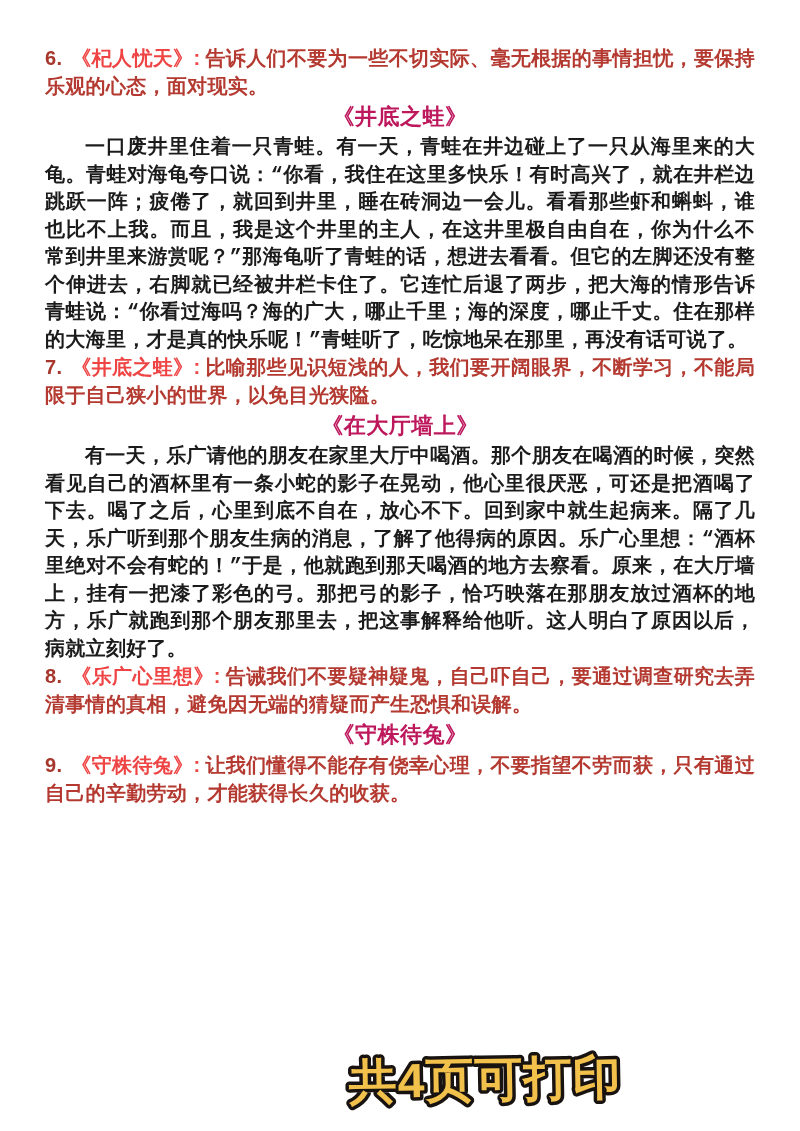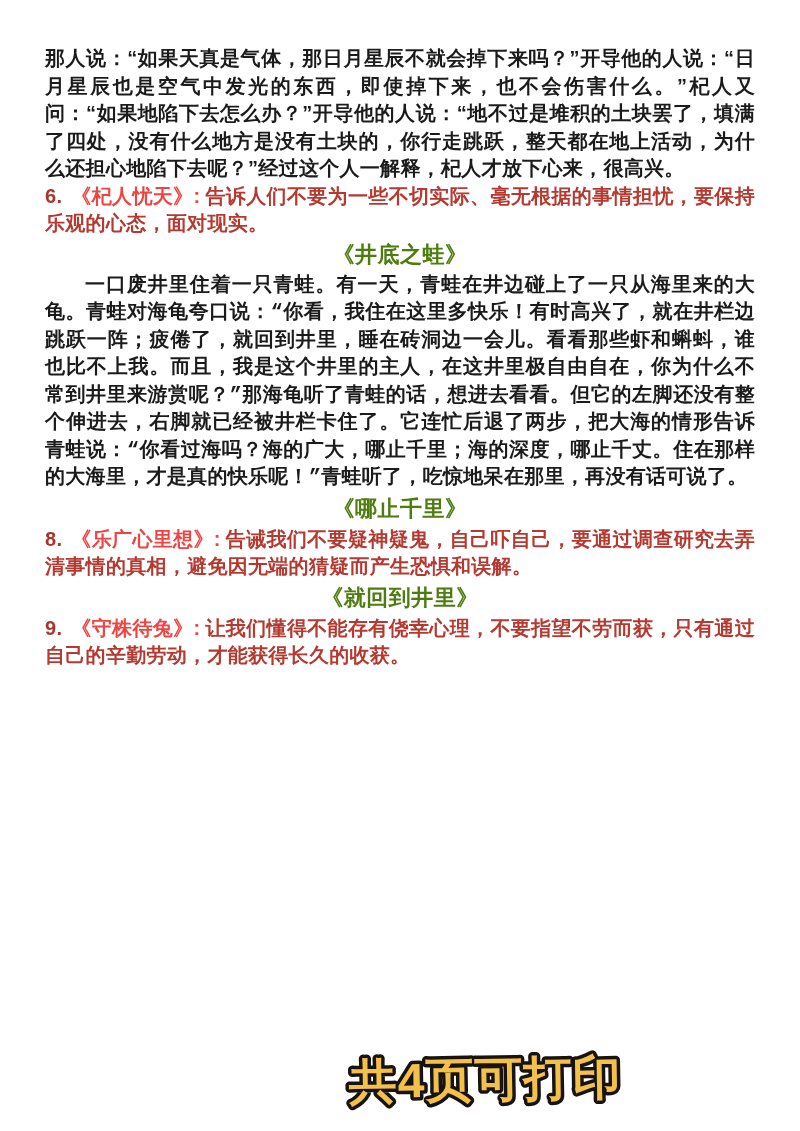--- a/index.html
+++ b/index.html
@@ -53,21 +53,21 @@
   }
   .moral-text {
     color: #b43a31;
     margin-left: 5px;
   }
   .fable-heading {
     margin: 2px 0;
     font-size: 22px;
     line-height: 30px;
     font-weight: 800;
-    color: #4d7c0f;
+    color: #be185d;
     text-align: center;
     letter-spacing: 0.5px;
   }
   .watermark-wrap {
     position: absolute;
     left: 330px;
     top: 1038px;
     width: 310px;
     height: 80px;
     transform: rotate(-1deg);
@@ -83,35 +83,36 @@
     stroke-linejoin: round;
     paint-order: stroke fill;
     letter-spacing: 1px;
   }
 </style>
 </head>
 <body>
 
 <div class="doc-page">
 
-  <p class="story-para">那人说：“如果天真是气体，那日月星辰不就会掉下来吗？”开导他的人说：“日月星辰也是空气中发光的东西，即使掉下来，也不会伤害什么。”杞人又问：“如果地陷下去怎么办？”开导他的人说：“地不过是堆积的土块罢了，填满了四处，没有什么地方是没有土块的，你行走跳跃，整天都在地上活动，为什么还担心地陷下去呢？”经过这个人一解释，杞人才放下心来，很高兴。</p>
 
   <p class="moral-item"><span class="moral-num">6.</span><span class="moral-title">《杞人忧天》:</span><span class="moral-text">告诉人们不要为一些不切实际、毫无根据的事情担忧，要保持乐观的心态，面对现实。</span></p>
 
   <h2 class="fable-heading">《井底之蛙》</h2>
 
   <p class="story-para indent">一口废井里住着一只青蛙。有一天，青蛙在井边碰上了一只从海里来的大龟。青蛙对海龟夸口说：“你看，我住在这里多快乐！有时高兴了，就在井栏边跳跃一阵；疲倦了，就回到井里，睡在砖洞边一会儿。看看那些虾和蝌蚪，谁也比不上我。而且，我是这个井里的主人，在这井里极自由自在，你为什么不常到井里来游赏呢？”那海龟听了青蛙的话，想进去看看。但它的左脚还没有整个伸进去，右脚就已经被井栏卡住了。它连忙后退了两步，把大海的情形告诉青蛙说：“你看过海吗？海的广大，哪止千里；海的深度，哪止千丈。住在那样的大海里，才是真的快乐呢！”青蛙听了，吃惊地呆在那里，再没有话可说了。</p>
 
+  <p class="moral-item"><span class="moral-num">7.</span><span class="moral-title">《井底之蛙》:</span><span class="moral-text">比喻那些见识短浅的人，我们要开阔眼界，不断学习，不能局限于自己狭小的世界，以免目光狭隘。</span></p>
 
-  <h2 class="fable-heading">《哪止千里》</h2>
+  <h2 class="fable-heading">《在大厅墙上》</h2>
 
+  <p class="story-para indent">有一天，乐广请他的朋友在家里大厅中喝酒。那个朋友在喝酒的时候，突然看见自己的酒杯里有一条小蛇的影子在晃动，他心里很厌恶，可还是把酒喝了下去。喝了之后，心里到底不自在，放心不下。回到家中就生起病来。隔了几天，乐广听到那个朋友生病的消息，了解了他得病的原因。乐广心里想：“酒杯里绝对不会有蛇的！”于是，他就跑到那天喝酒的地方去察看。原来，在大厅墙上，挂有一把漆了彩色的弓。那把弓的影子，恰巧映落在那朋友放过酒杯的地方，乐广就跑到那个朋友那里去，把这事解释给他听。这人明白了原因以后，病就立刻好了。</p>
 
   <p class="moral-item"><span class="moral-num">8.</span><span class="moral-title">《乐广心里想》:</span><span class="moral-text">告诫我们不要疑神疑鬼，自己吓自己，要通过调查研究去弄清事情的真相，避免因无端的猜疑而产生恐惧和误解。</span></p>
 
-  <h2 class="fable-heading">《就回到井里》</h2>
+  <h2 class="fable-heading">《守株待兔》</h2>
 
 
   <p class="moral-item"><span class="moral-num">9.</span><span class="moral-title">《守株待兔》:</span><span class="moral-text">让我们懂得不能存有侥幸心理，不要指望不劳而获，只有通过自己的辛勤劳动，才能获得长久的收获。</span></p>
 
   <div class="watermark-wrap">
     <svg width="310" height="80" viewBox="0 0 310 80">
       <text class="wm-text" x="155" y="58" text-anchor="middle">共4页可打印</text>
     </svg>
   </div>
 

